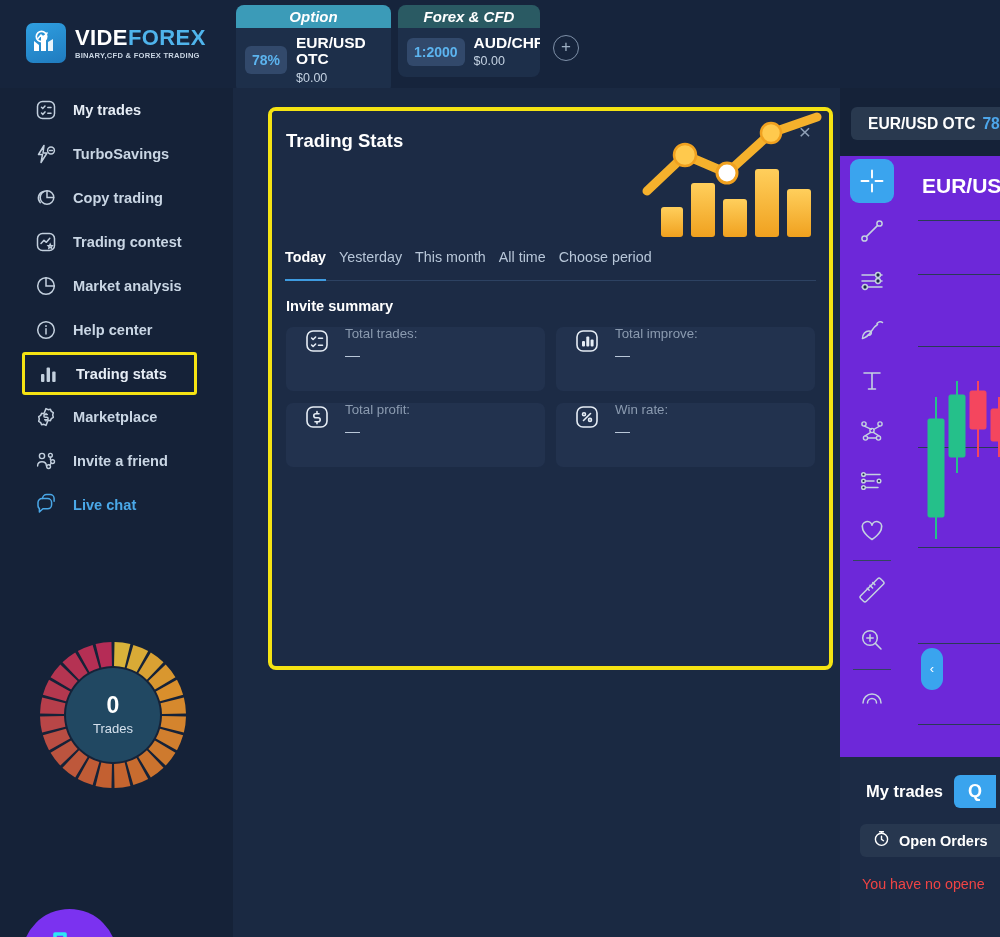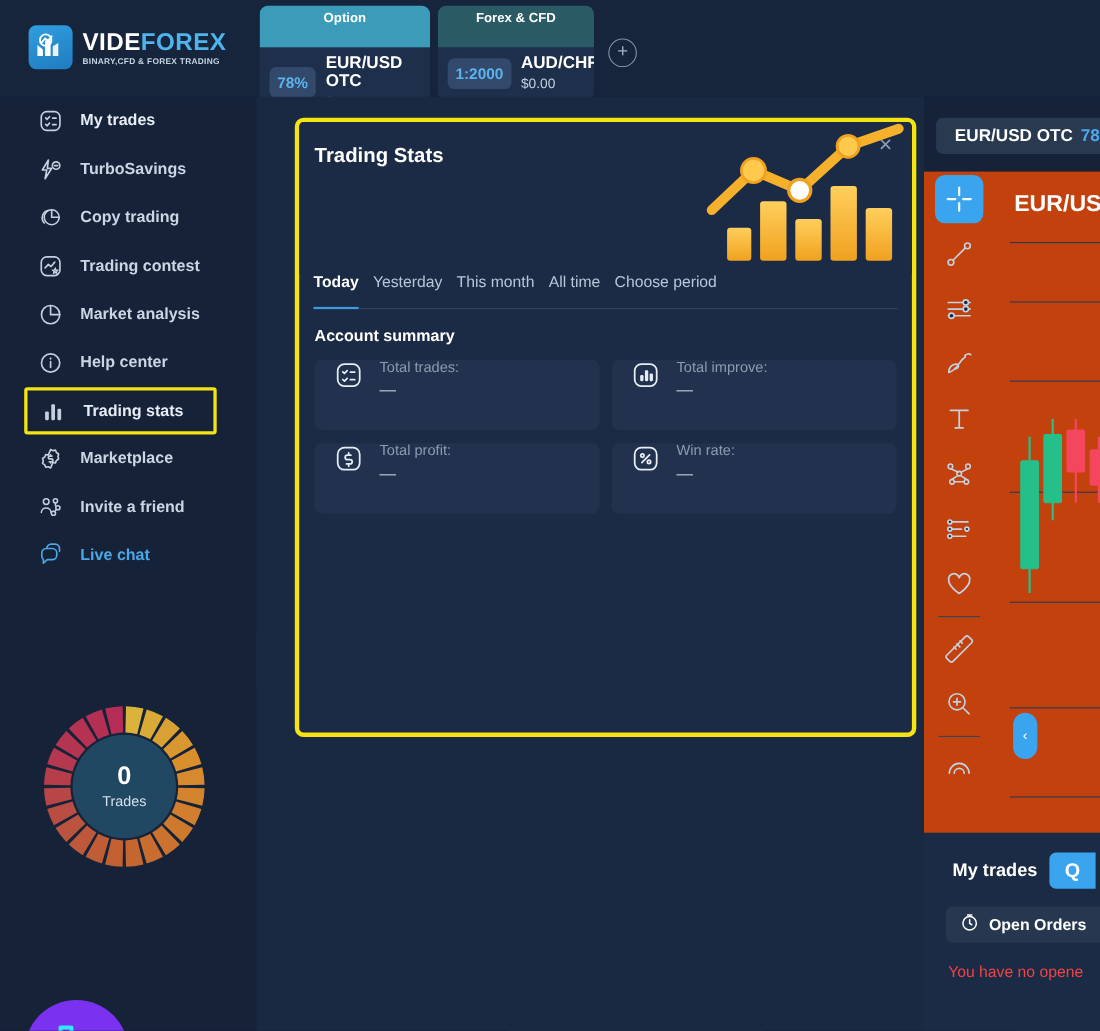--- a/index.html
+++ b/index.html
@@ -19,21 +19,21 @@
     background: linear-gradient(160deg,#2f9fe0 0%,#1f7bbf 100%);
     position: relative; overflow: hidden; flex: 0 0 auto; }
   .logo-mark svg { position: absolute; left: 0; top: 0; }
   .logo-txt { line-height: 1; }
   .logo-name { font-size: 22px; font-weight: bold; letter-spacing: .4px; color: #fff; }
   .logo-name .b { color: #4fb4ec; }
   .logo-sub { font-size: 7.6px; font-weight: bold; color: #c8d4e2; letter-spacing: .25px; margin-top: 3px; }
 
   
   .acct { position: absolute; top: 5px; border-radius: 8px; overflow: hidden; background: #1d2f4a; }
-  .acct-head { height: 38px; line-height: 23px; text-align: center; font-size: 12px; font-weight: bold; color: #fff; }
+  .acct-head { height: 23px; line-height: 23px; text-align: center; font-size: 15px; font-weight: bold; color: #fff; font-style: italic; }
   .acct-body { display: flex; align-items: center; gap: 9px; padding: 7px 11px 9px 9px; }
   .pill-badge { background: #32496b; border-radius: 6px; padding: 6px 7px; font-size: 14px; font-weight: bold; color: #5cb4ef; }
   .acct-pair { font-size: 15.5px; font-weight: bold; color: #fff; line-height: 1.05; }
   .acct-bal { font-size: 12.5px; color: #c4d2e2; margin-top: 3px; }
   #acct-option { left: 236px; width: 155px; }
   #acct-option .acct-head { background: #3b9bb8; }
   #acct-forex { left: 398px; width: 142px; }
   #acct-forex .acct-head { background: #2a5a63; }
   .add-acct { position: absolute; left: 553px; top: 35px; width: 26px; height: 26px; border-radius: 50%;
     border: 1.6px solid #7e90a8; color: #9fb0c4; font-size: 17px; line-height: 22px; text-align: center; cursor: pointer; }
@@ -92,21 +92,21 @@
   .empty { margin-top: 46px; display: flex; flex-direction: column; align-items: center; gap: 19px; }
   .empty-txt { font-size: 15.6px; color: #dbe5f0; }
 
   
   .rightpane { position: absolute; left: 840px; top: 88px; width: 160px; height: 849px; background: #152238; }
   .sym-chip { position: absolute; left: 11px; top: 19px; width: 175px; height: 33px; border-radius: 6px;
     background: #29394f; display: flex; align-items: center; padding-left: 17px; gap: 7px; }
   .sym-name { font-size: 15.6px; font-weight: bold; color: #fff; }
   .sym-pct { font-size: 15.6px; font-weight: bold; color: #4da6ea; }
 
-  .chart-area { position: absolute; left: 0; top: 68px; width: 160px; height: 660px; background: #c2410c; }
+  .chart-area { position: absolute; left: 0; top: 68px; width: 160px; height: 660px; background: #6d28d9; }
   .toolbar { position: absolute; left: 8px; top: 0; width: 56px; }
   .tool { width: 48px; height: 50px; display: flex; align-items: center; justify-content: center; color: #c4d1e0; cursor: pointer; }
   .tool.active { width: 44px; height: 44px; margin: 3px 2px; border-radius: 9px; background: #3aa4ee; color: #fff; }
   .tool-sep { width: 38px; height: 1px; background: #33455f; margin: 4px 0 4px 5px; }
 
   .chart-title { position: absolute; left: 82px; top: 18px; font-size: 21px; font-weight: bold; color: #fff; white-space: nowrap; }
   .gridline { position: absolute; left: 78px; width: 86px; height: 1px; background: #2a3b56; }
   .candles { position: absolute; left: 82px; top: 225px; }
   .collapse-chev { position: absolute; left: 81px; top: 492px; width: 22px; height: 42px; border-radius: 11px;
     background: #3aa4ee; color: #fff; font-size: 13px; line-height: 42px; text-align: center; cursor: pointer; }
@@ -338,21 +338,21 @@
     </div>
 
     <div class="tabs">
       <div class="tab active">Today</div>
       <div class="tab">Yesterday</div>
       <div class="tab">This month</div>
       <div class="tab">All time</div>
       <div class="tab">Choose period</div>
     </div>
 
-    <div class="sec-title">Account summary</div>
+    <div class="sec-title">Invite summary</div>
 
     <div class="cards">
 
       <div class="card">
         <span class="card-ico"><svg width="28" height="28" viewBox="0 0 28 28" fill="none" stroke="currentColor" stroke-width="1.6">
               <rect x="4" y="4" width="20" height="20" rx="6"></rect>
               <path d="M8.6 11l1.5 1.5L12.6 10M8.6 18l1.5 1.5 2.5-2.5M15.5 11.2h4M15.5 18.2h4" stroke-linecap="round" stroke-linejoin="round"></path>
             </svg></span>
         <div>
           <div class="card-k">Total trades:</div>

